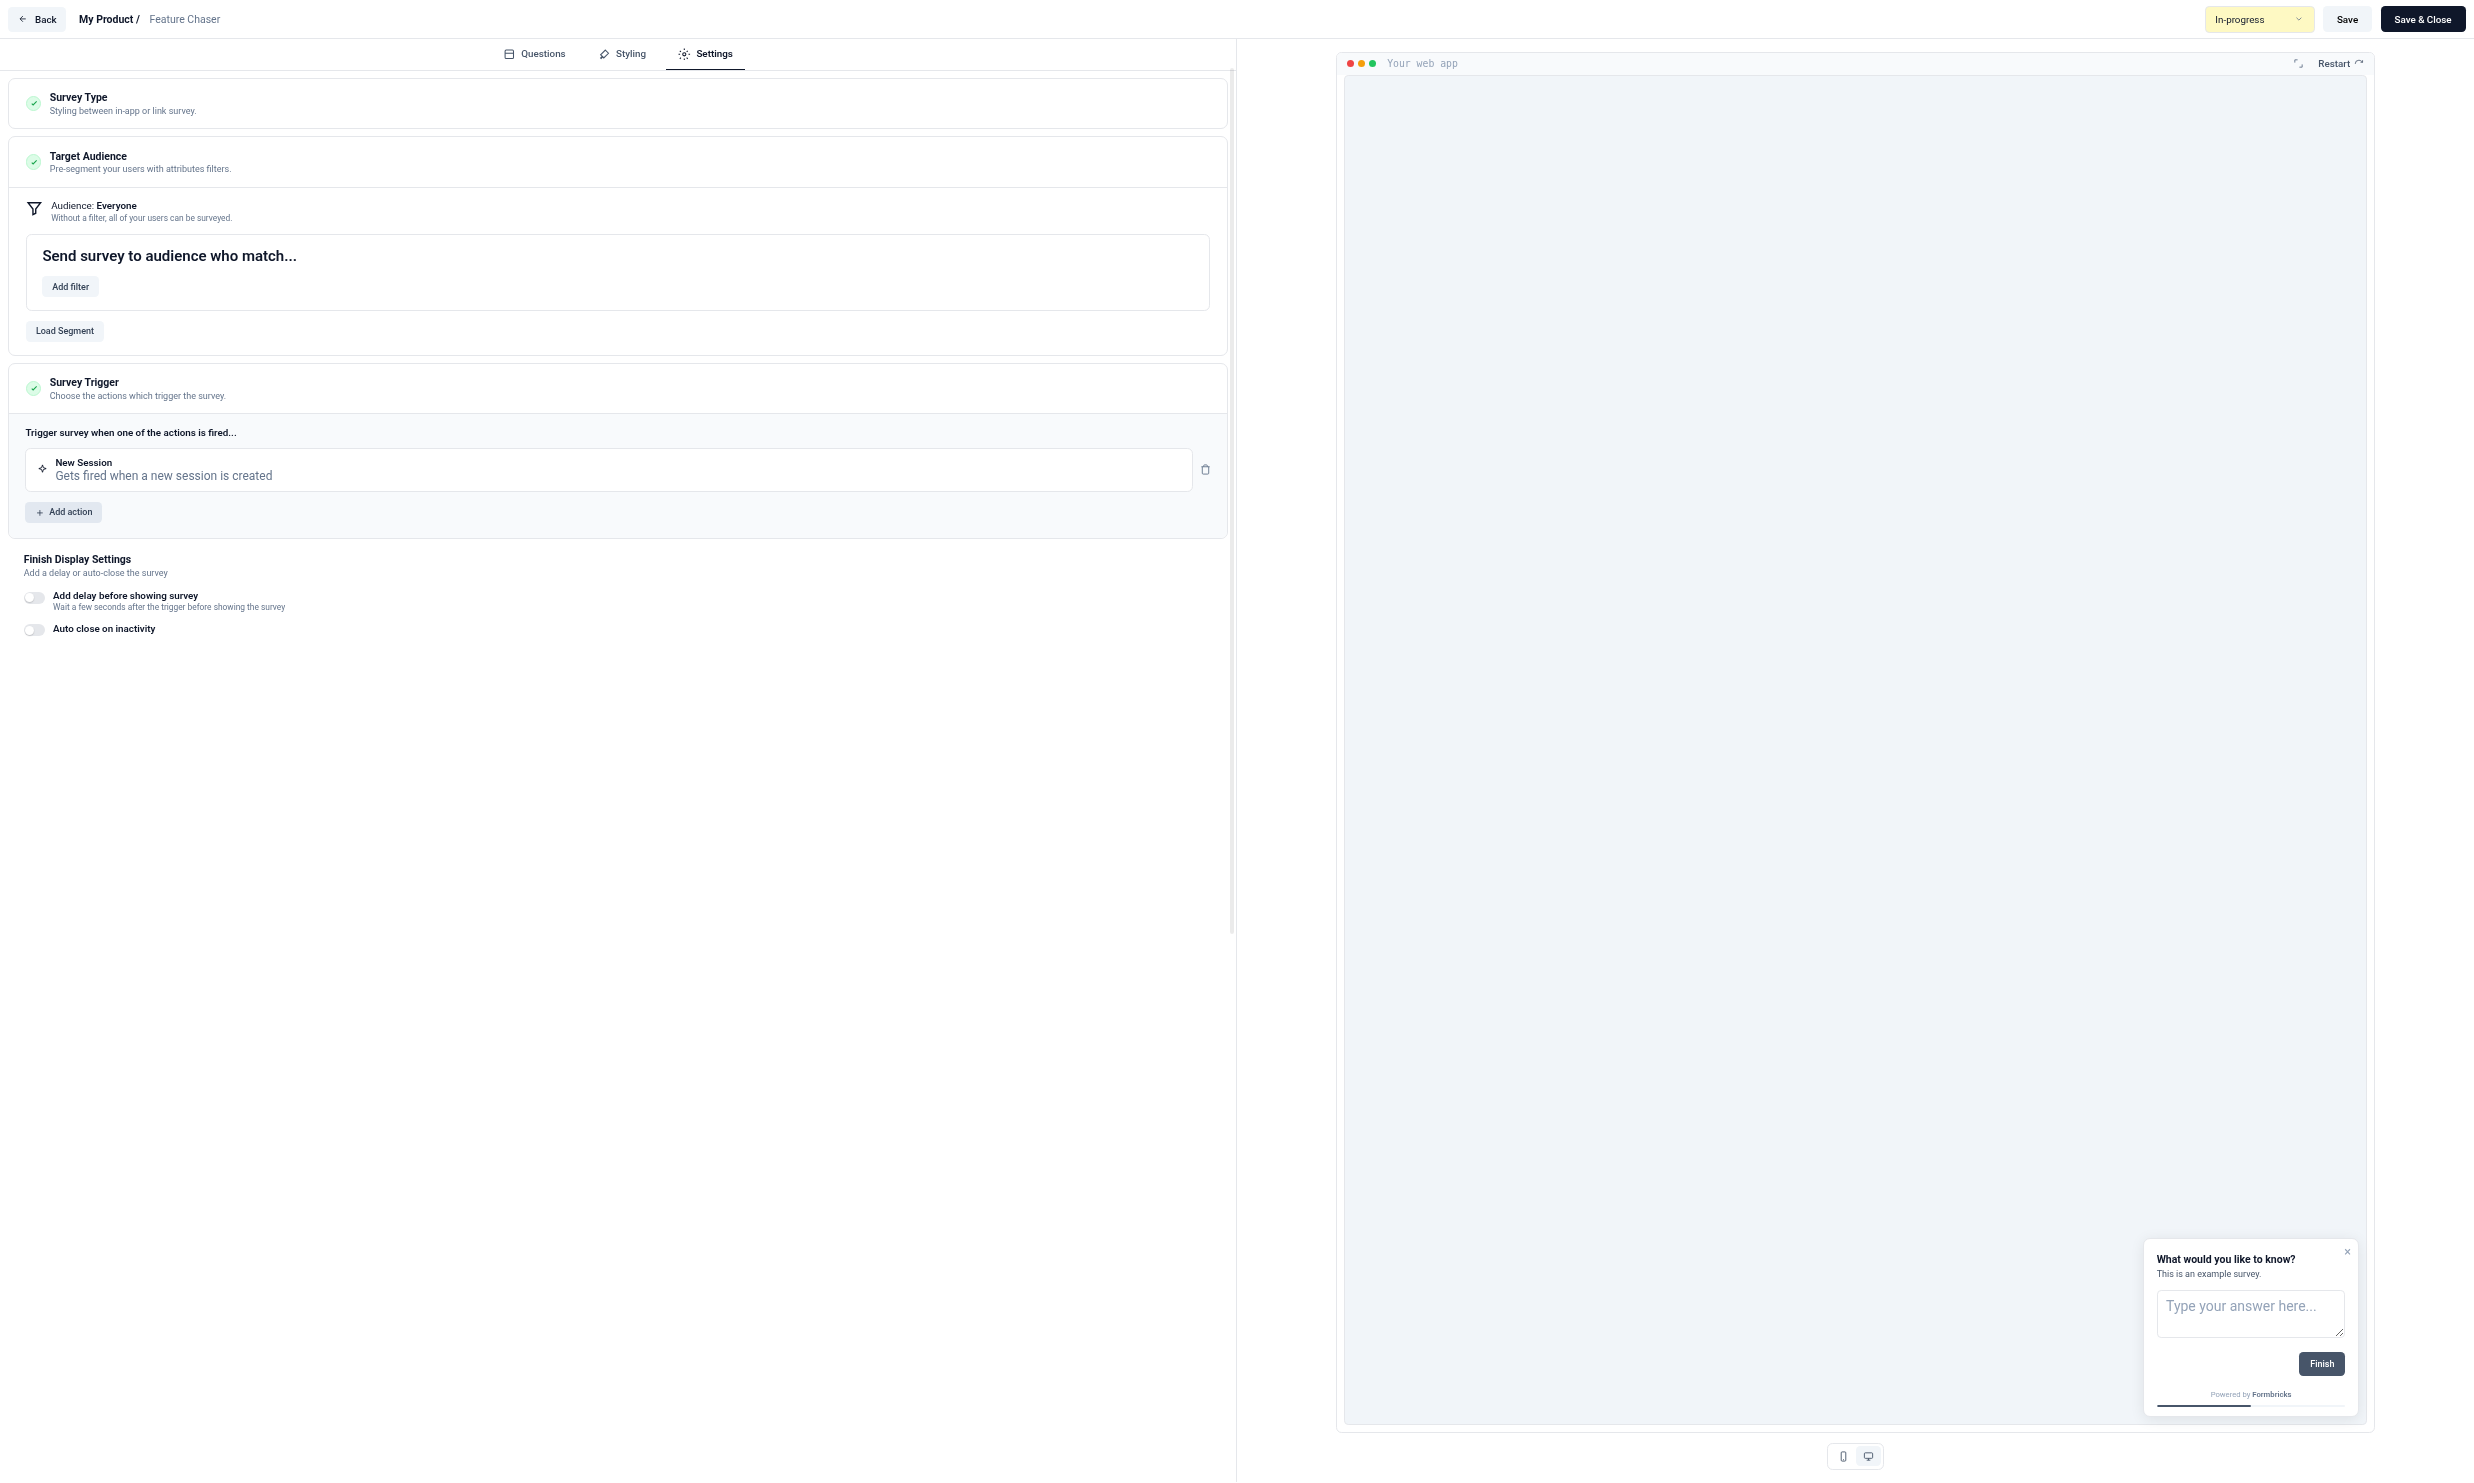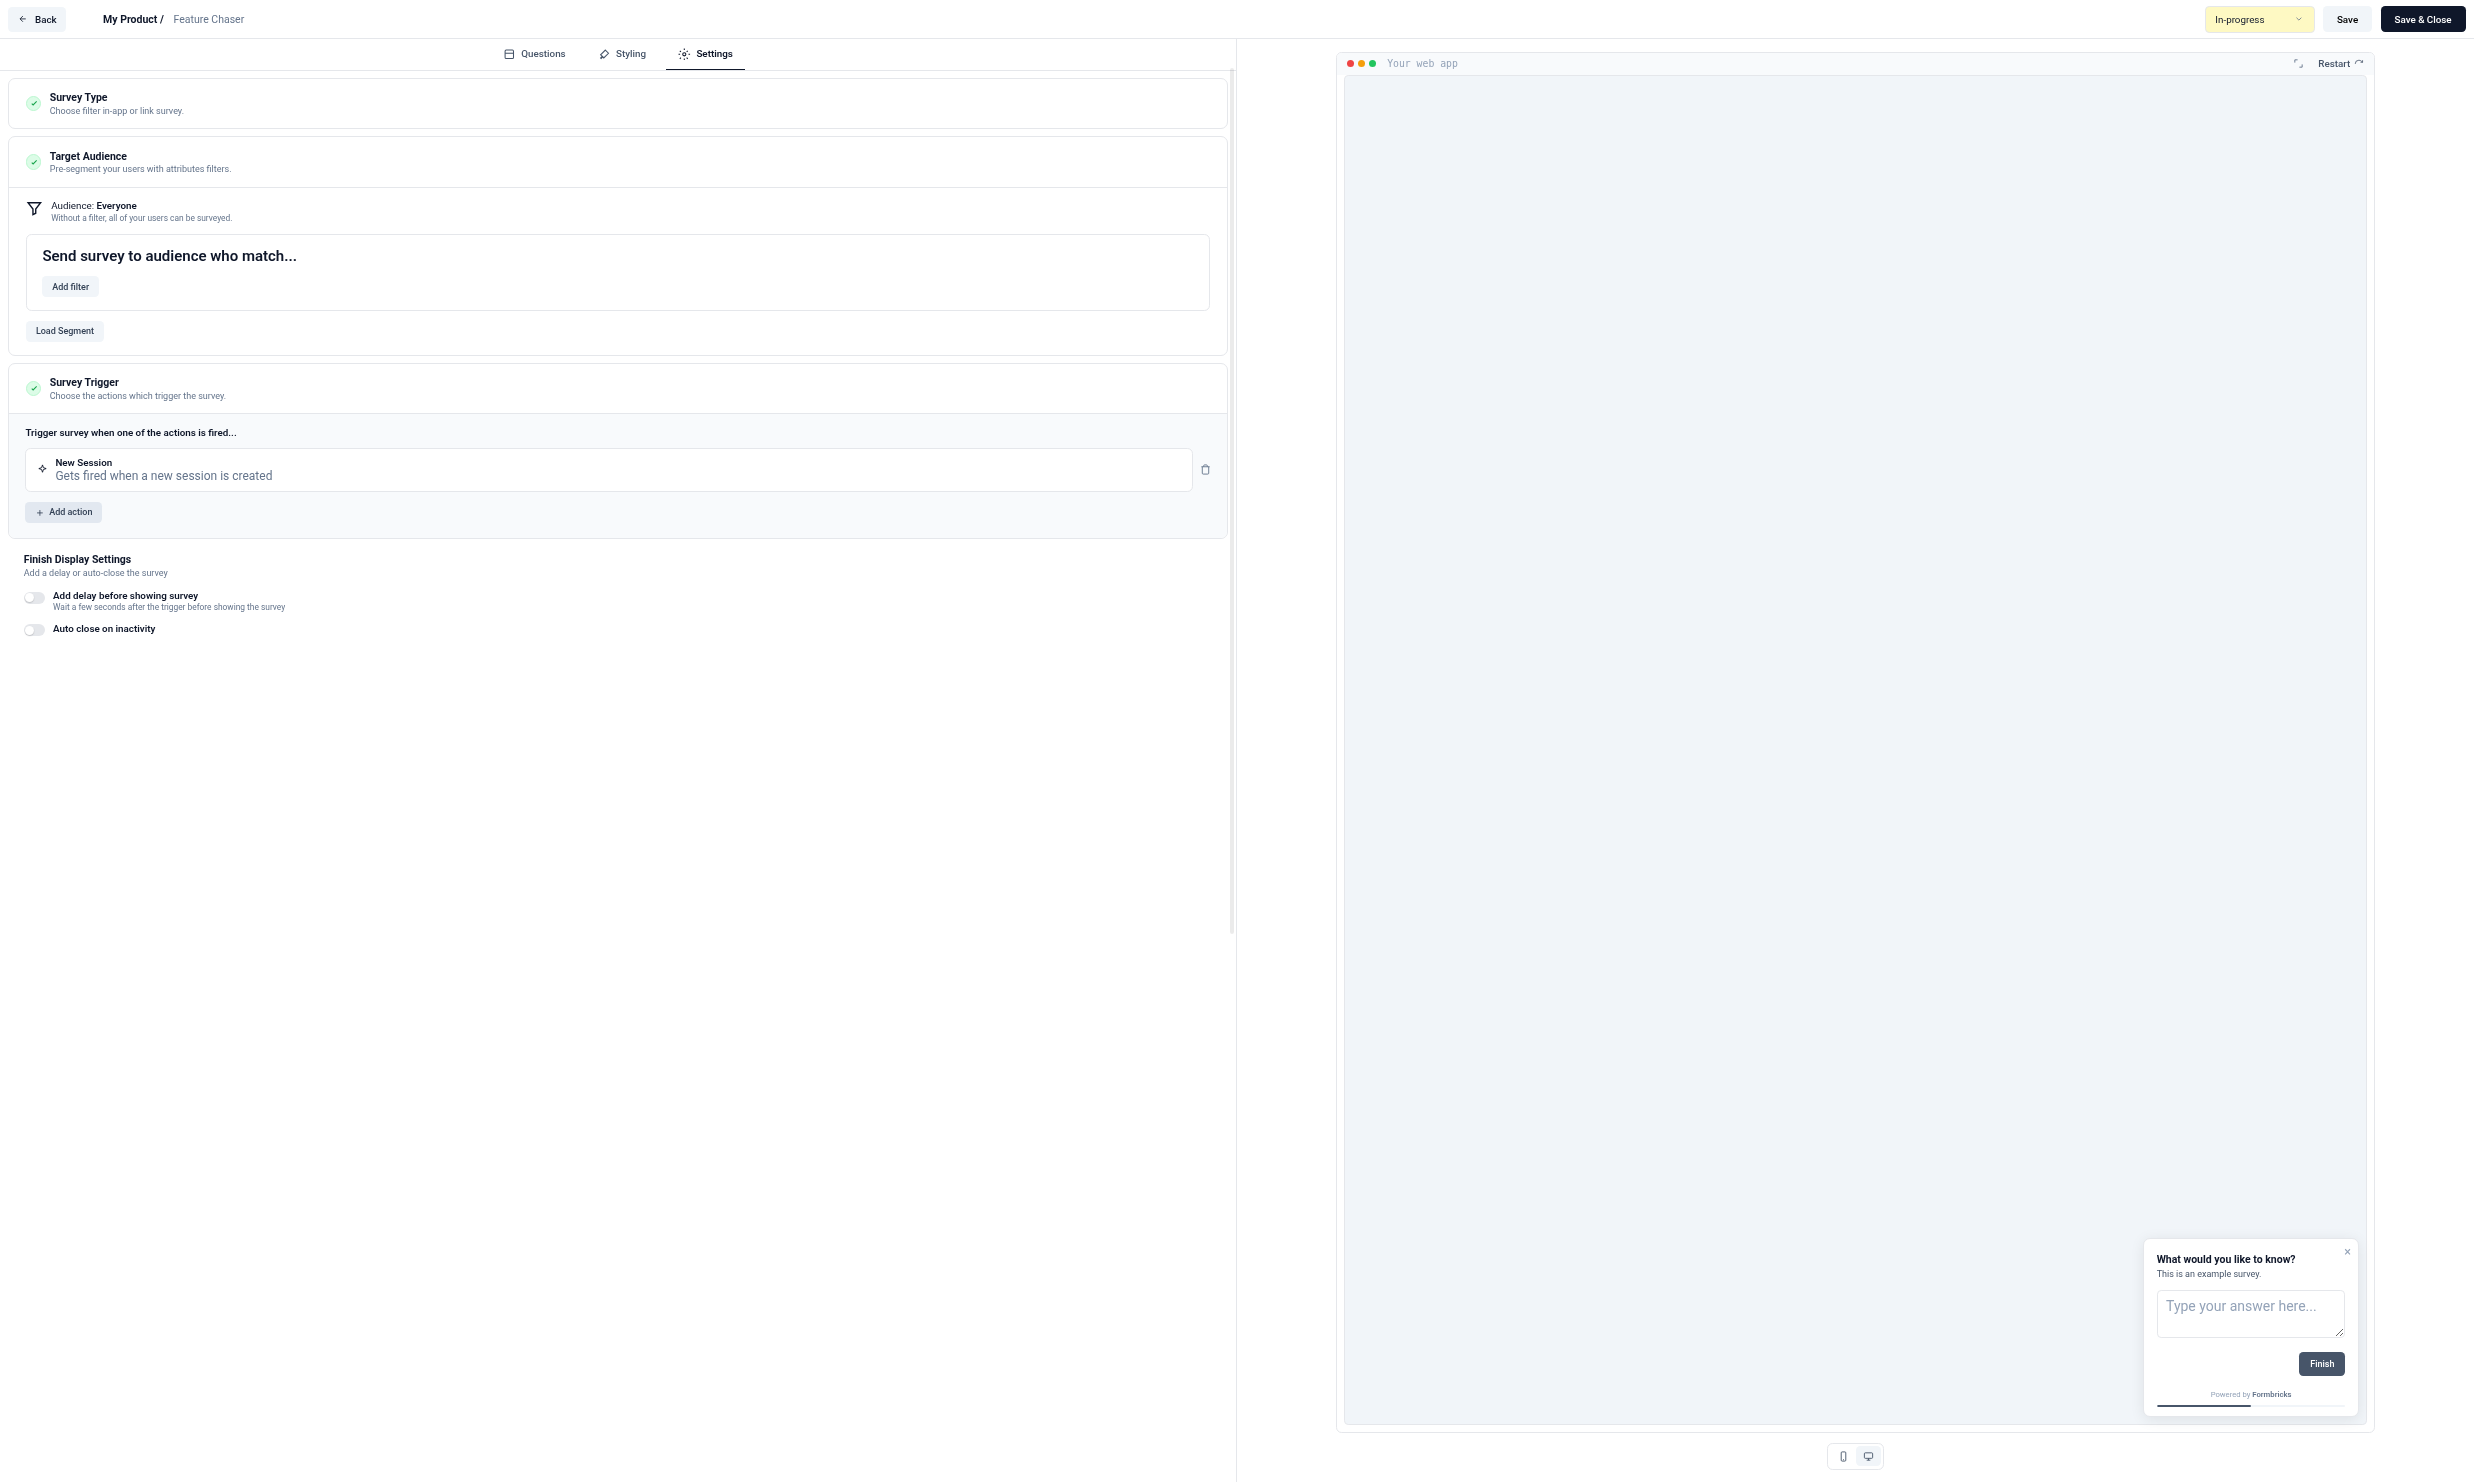--- a/index.html
+++ b/index.html
@@ -2,21 +2,21 @@
 <html style="font-size:11px"><head>
   <meta charset="utf-8">
   <style>
     * { box-sizing: border-box; margin: 0; padding: 0; font-family: -apple-system, BlinkMacSystemFont, "Segoe UI", Roboto, Helvetica, Arial, sans-serif; }
     body { background: #fff; color: #0f172a; }
     
     
     .header { display: flex; align-items: center; justify-content: space-between; padding: 5.6px 8.4px; border-bottom: 0.7px solid #e5e7eb; }
     .header-left { display: flex; align-items: center; gap: 12.6px; }
     .back-btn { display: flex; align-items: center; gap: 7px; background: #f1f5f9; border: none; border-radius: 4.2px; padding: 7px 9.8px; font-size: 9.8px; font-weight: 500; color: #0f172a; cursor: pointer; }
-    .breadcrumb { font-size: 10.5px; margin-left: 24px; }
+    .breadcrumb { font-size: 10.5px; }
     .breadcrumb-strong { font-weight: 700; }
     .breadcrumb-light { font-weight: 400; color: #64748b; margin-left: 7px; }
     .header-right { display: flex; align-items: center; gap: 8.4px; }
     .status-select { display: flex; align-items: center; justify-content: space-between; border: 0.7px solid #e5e7eb; border-radius: 4.2px; padding: 7px 9.8px; width: 110px; font-size: 9.8px; cursor: pointer; background: #fef9c3; }
     .save-btn { background: #f1f5f9; border: none; border-radius: 4.2px; padding: 7.7px 14px; font-size: 9.8px; font-weight: 500; cursor: pointer; }
     .saveclose-btn { background: #0f172a; color: #fff; border: none; border-radius: 4.2px; padding: 7.7px 14px; font-size: 9.8px; font-weight: 500; cursor: pointer; }
     
     
     .layout { display: flex; height: calc(100vh - 40px); }
     .left-pane { width: 50%; border-right: 0.7px solid #e5e7eb; display: flex; flex-direction: column; }
@@ -162,21 +162,21 @@
 
       <div class="card">
         <div class="card-header">
           <div class="check-circle">
             <svg viewBox="0 0 24 24" fill="none" stroke-width="3">
                 <path d="M5 13l4 4L19 7"></path>
               </svg>
           </div>
           <div>
             <div class="card-title">Survey Type</div>
-            <div class="card-sub">Choose filter in-app or link survey.</div>
+            <div class="card-sub">Styling between in-app or link survey.</div>
           </div>
         </div>
       </div>
 
       <div class="card">
         <div class="card-header">
           <div class="check-circle">
             <svg viewBox="0 0 24 24" fill="none" stroke-width="3">
                 <path d="M5 13l4 4L19 7"></path>
               </svg>

